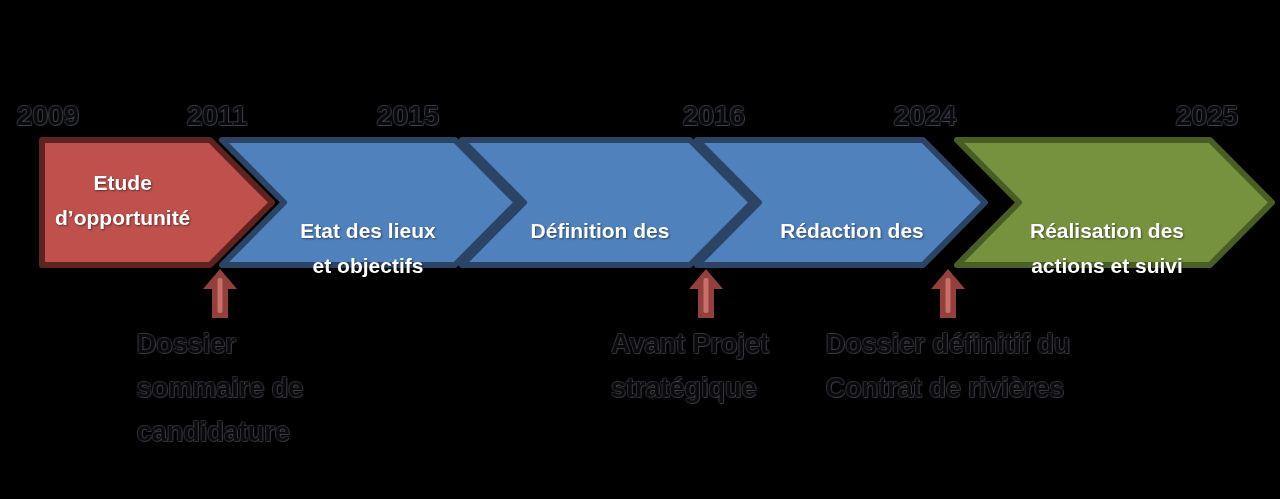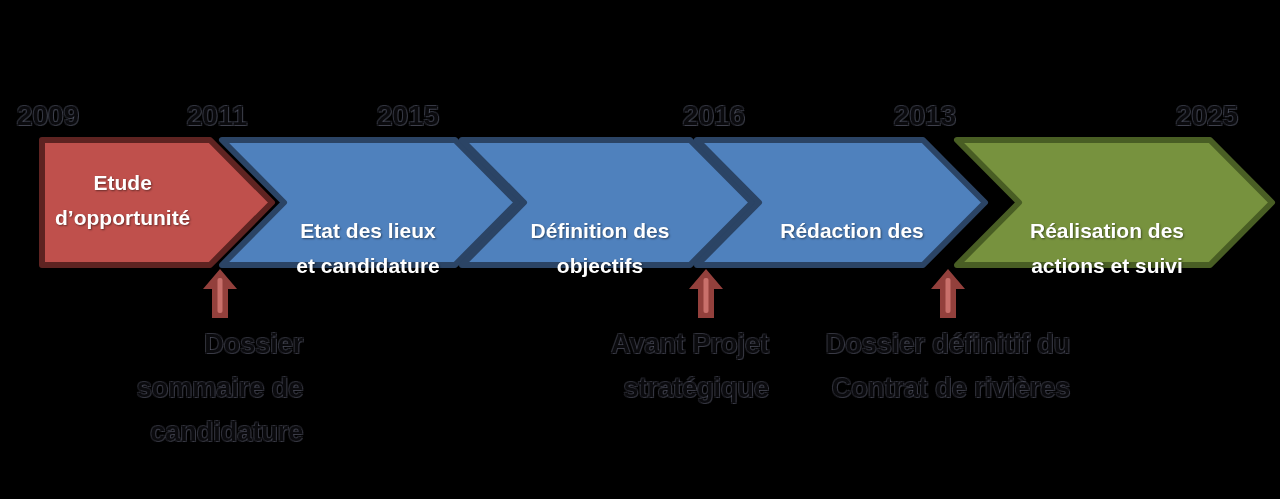--- a/index.html
+++ b/index.html
@@ -50,21 +50,21 @@
   .stage-label.centered {
     text-align: center;
     transform: translateX(-50%);
     margin-top: 48px;
   }
   
   .milestone {
     position: absolute;
     top: 322px;
     transform: translateX(-50%);
-    text-align: right;
+    text-align: left;
     font-size: 27px;
     font-weight: bold;
     line-height: 44px;
     color: #0a0a0d;
     text-shadow:
       1px 1px 0 rgba(118,122,145,0.36),
       -1px -1px 0 rgba(118,122,145,0.28),
       1px -1px 0 rgba(118,122,145,0.20),
       -1px 1px 0 rgba(118,122,145,0.20);
     white-space: nowrap;
@@ -100,36 +100,35 @@
     <g>
       <polygon points="948,269 965,289 956,289 956,318 940,318 940,289 931,289" fill="#93403C"></polygon>
       <rect x="945.5" y="278" width="5" height="35" rx="2" fill="#C9706B"></rect>
     </g>
   </svg>
 
   <div class="year" style="left:48px">2009</div>
   <div class="year" style="left:217px">2011</div>
   <div class="year" style="left:408px">2015</div>
   <div class="year" style="left:714px">2016</div>
-  <div class="year" style="left:925px">2013</div>
+  <div class="year" style="left:925px">2024</div>
   <div class="year" style="left:1207px">2025</div>
 
   <div class="stage-label" style="left:55px; text-align:center;">
     <div>Etude</div>
     <div>d’opportunité</div>
   </div>
 
   <div class="stage-label centered" style="left:368px">
     <div>Etat des lieux</div>
-    <div>et candidature</div>
+    <div>et objectifs</div>
   </div>
 
   <div class="stage-label centered" style="left:600px">
     <div>Définition des</div>
-    <div>objectifs</div>
   </div>
 
   <div class="stage-label centered" style="left:852px">
     <div>Rédaction des</div>
   </div>
 
   <div class="stage-label centered" style="left:1107px">
     <div>Réalisation des</div>
     <div>actions et suivi</div>
   </div>

